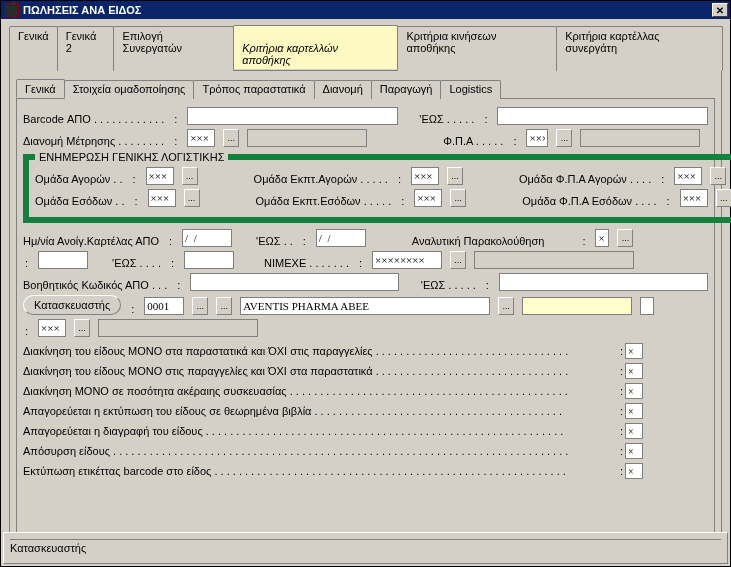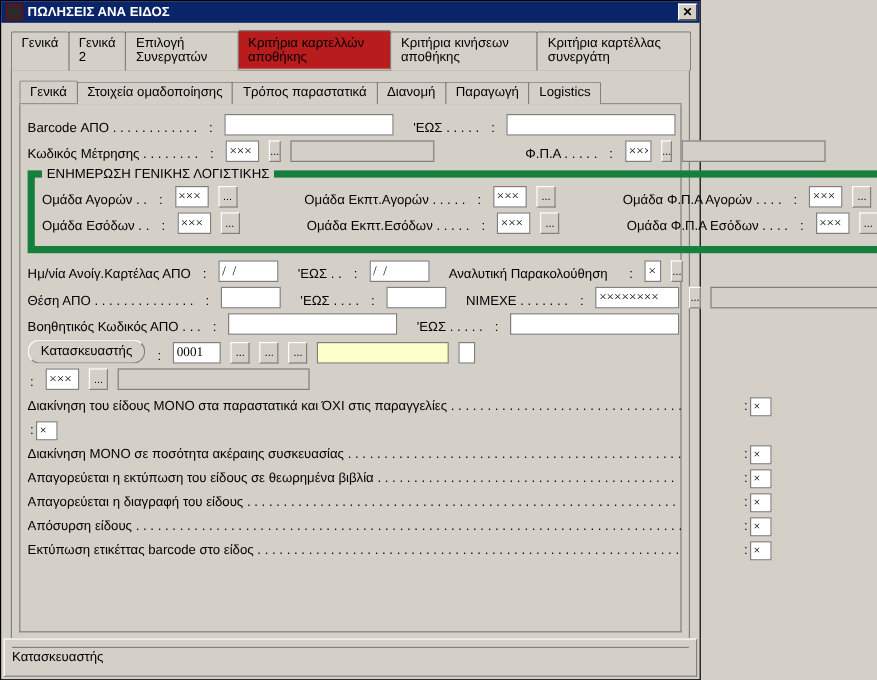--- a/index.html
+++ b/index.html
@@ -3,41 +3,41 @@
 <meta charset="utf-8">
 <style>
   * { box-sizing: border-box; }
   body {
     margin: 0;
     font-family: Tahoma, Arial, sans-serif;
     font-size: 11px;
     background: #d4d0c8;
     color: #000;
   }
-  .window { width: 584px; height: 567px; background: #d4d0c8; border: 1px solid #000; position: relative; }
+  .window { width: 731px; height: 567px; background: #d4d0c8; border: 1px solid #000; position: relative; }
   .titlebar {
     height: 18px; background: #0a246a; color: #fff; display: flex; align-items: center;
     padding: 0 2px 0 4px; font-weight: bold;
   }
   .titlebar .ticon { width: 14px; height: 14px; background: #2a2a2a; border:1px solid #800; margin-right: 4px; }
   .titlebar .title { flex: 1; font-size: 11px; }
   .titlebar .closebtn {
     width: 16px; height: 14px; background: #d4d0c8; color:#000; border:1px solid #fff;
     border-right-color:#404040; border-bottom-color:#404040; display:flex; align-items:center; justify-content:center;
     font-family: Arial; font-size: 10px; font-weight: bold; cursor:pointer;
   }
   .client { padding: 6px 8px 4px 8px; }
 
   .tabstrip { display:flex; border-bottom:1px solid #808080; position:relative; }
   .tab {
     padding: 3px 8px; border:1px solid #808080; border-bottom:none;
     background:#d4d0c8; margin-right:-1px; cursor:pointer; position:relative; top:1px;
     border-radius: 2px 2px 0 0;
   }
-  .tab.active { background:#b91c1c; top:0; padding-top:4px; border-bottom:1px solid #d4d0c8; z-index:2; }
+  .tab.active { background:#fef9c3; top:0; padding-top:16px; border-bottom:1px solid #d4d0c8; z-index:2;font-style:italic; }
   .tabbody {
     border:1px solid #808080; border-top:none; padding:6px 6px 8px 6px; background:#d4d0c8;
   }
 
   .inner-tabstrip { display:flex; border-bottom:1px solid #808080; margin-top:2px;}
   .inner-tab {
     padding:2px 8px; border:1px solid #808080; border-bottom:none; background:#d4d0c8;
     margin-right:-1px; cursor:pointer; position:relative; top:1px; border-radius:2px 2px 0 0;
   }
   .inner-tab.active { top:0; padding-top:3px; border-bottom:1px solid #d4d0c8; z-index:2;}
@@ -126,21 +126,21 @@
           <span class="lbl">Barcode ΑΠΟ . . . . . . . . . . . .</span>
           <span class="colon">:</span>
           <input class="txt w230" style="">
           <span style="width:6px"></span>
           <span class="lbl">'ΕΩΣ . . . . .</span>
           <span class="colon">:</span>
           <input class="txt w230" style="">
         </div>
 
         <div class="row">
-          <span class="lbl">Κωδικός Μέτρησης . . . . . . . .</span>
+          <span class="lbl">Διανομή Μέτρησης . . . . . . . .</span>
           <span class="colon">:</span>
           <input class="txt smallbox" value="×××" style="">
           <button class="pickbtn">
               <span>...</span>
             </button>
           <input class="txt ro w120" style="">
           <span style="flex:0 0 60px"></span>
           <span class="lbl">Φ.Π.Α . . . . .</span>
           <span class="colon">:</span>
           <input class="txt smallbox" style="width: 22px;" value="×××">
@@ -210,21 +210,20 @@
           <span class="lbl">Αναλυτική Παρακολούθηση</span>
           <span style="width:20px"></span>
             <span class="colon">:</span>
           <input class="txt" style="width: 14px;" value="×">
           <button class="pickbtn">
               <span>...</span>
             </button>
         </div>
 
         <div class="row">
-          <span class="lbl">Θέση  ΑΠΟ . . . . . . . . . . . . . .</span>
             <span class="colon">:</span>
           <input class="txt w50" style="">
           <span style="width:8px"></span>
           <span class="lbl">'ΕΩΣ . . . .</span>
             <span class="colon">:</span>
           <input class="txt w50" style="">
           <span style="width:14px"></span>
           <span class="lbl">ΝΙΜΕΧΕ . . . . . . .</span>
             <span class="colon">:</span>
           <input class="txt w70" value="××××××××" style="">
@@ -247,20 +246,21 @@
         <div class="row">
           <span class="chip">Κατασκευαστής</span>
           <span class="colon">:</span>
           <input class="txt w40" value="0001" style="">
           <button class="pickbtn">
               <span>...</span>
             </button>
           <button class="pickbtn">
               <span>...</span>
             </button>
+          <input class="txt w250" value="AVENTIS PHARMA ABEE" style="">
           <button class="pickbtn">
               <span>...</span>
             </button>
           <input class="txt hl w110" style="">
           <input class="txt" style="width: 14px;">
         </div>
 
         <div class="row">
           <span class="colon">:</span>
           <input class="txt smallbox" value="×××" style="">
@@ -270,20 +270,21 @@
           <input class="txt ro w160" style="">
         </div>
 
         <div style="width:620px; margin-top:6px;">
           <div class="checkrow">
             <span class="clabel">Διακίνηση του είδους ΜΟΝΟ στα παραστατικά και ΌΧΙ στις παραγγελίες . . . . . . . . . . . . . . . . . . . . . . . . . . . . . . . .</span>
             <span class="colon">:</span>
             <input class="chk" value="×" style="">
           </div>
           <div class="checkrow">
+            <span class="clabel">Διακίνηση του είδους ΜΟΝΟ στις παραγγελίες και ΌΧΙ στα παραστατικά . . . . . . . . . . . . . . . . . . . . . . . . . . . . . . . .</span>
             <span class="colon">:</span>
             <input class="chk" value="×" style="">
           </div>
           <div class="checkrow">
             <span class="clabel">Διακίνηση ΜΟΝΟ σε ποσότητα ακέραιης συσκευασίας . . . . . . . . . . . . . . . . . . . . . . . . . . . . . . . . . . . . . . . . . . . . . .</span>
             <span class="colon">:</span>
             <input class="chk" value="×" style="">
           </div>
           <div class="checkrow">
             <span class="clabel">Απαγορεύεται η εκτύπωση του είδους σε θεωρημένα βιβλία . . . . . . . . . . . . . . . . . . . . . . . . . . . . . . . . . . . . . . . . .</span>

